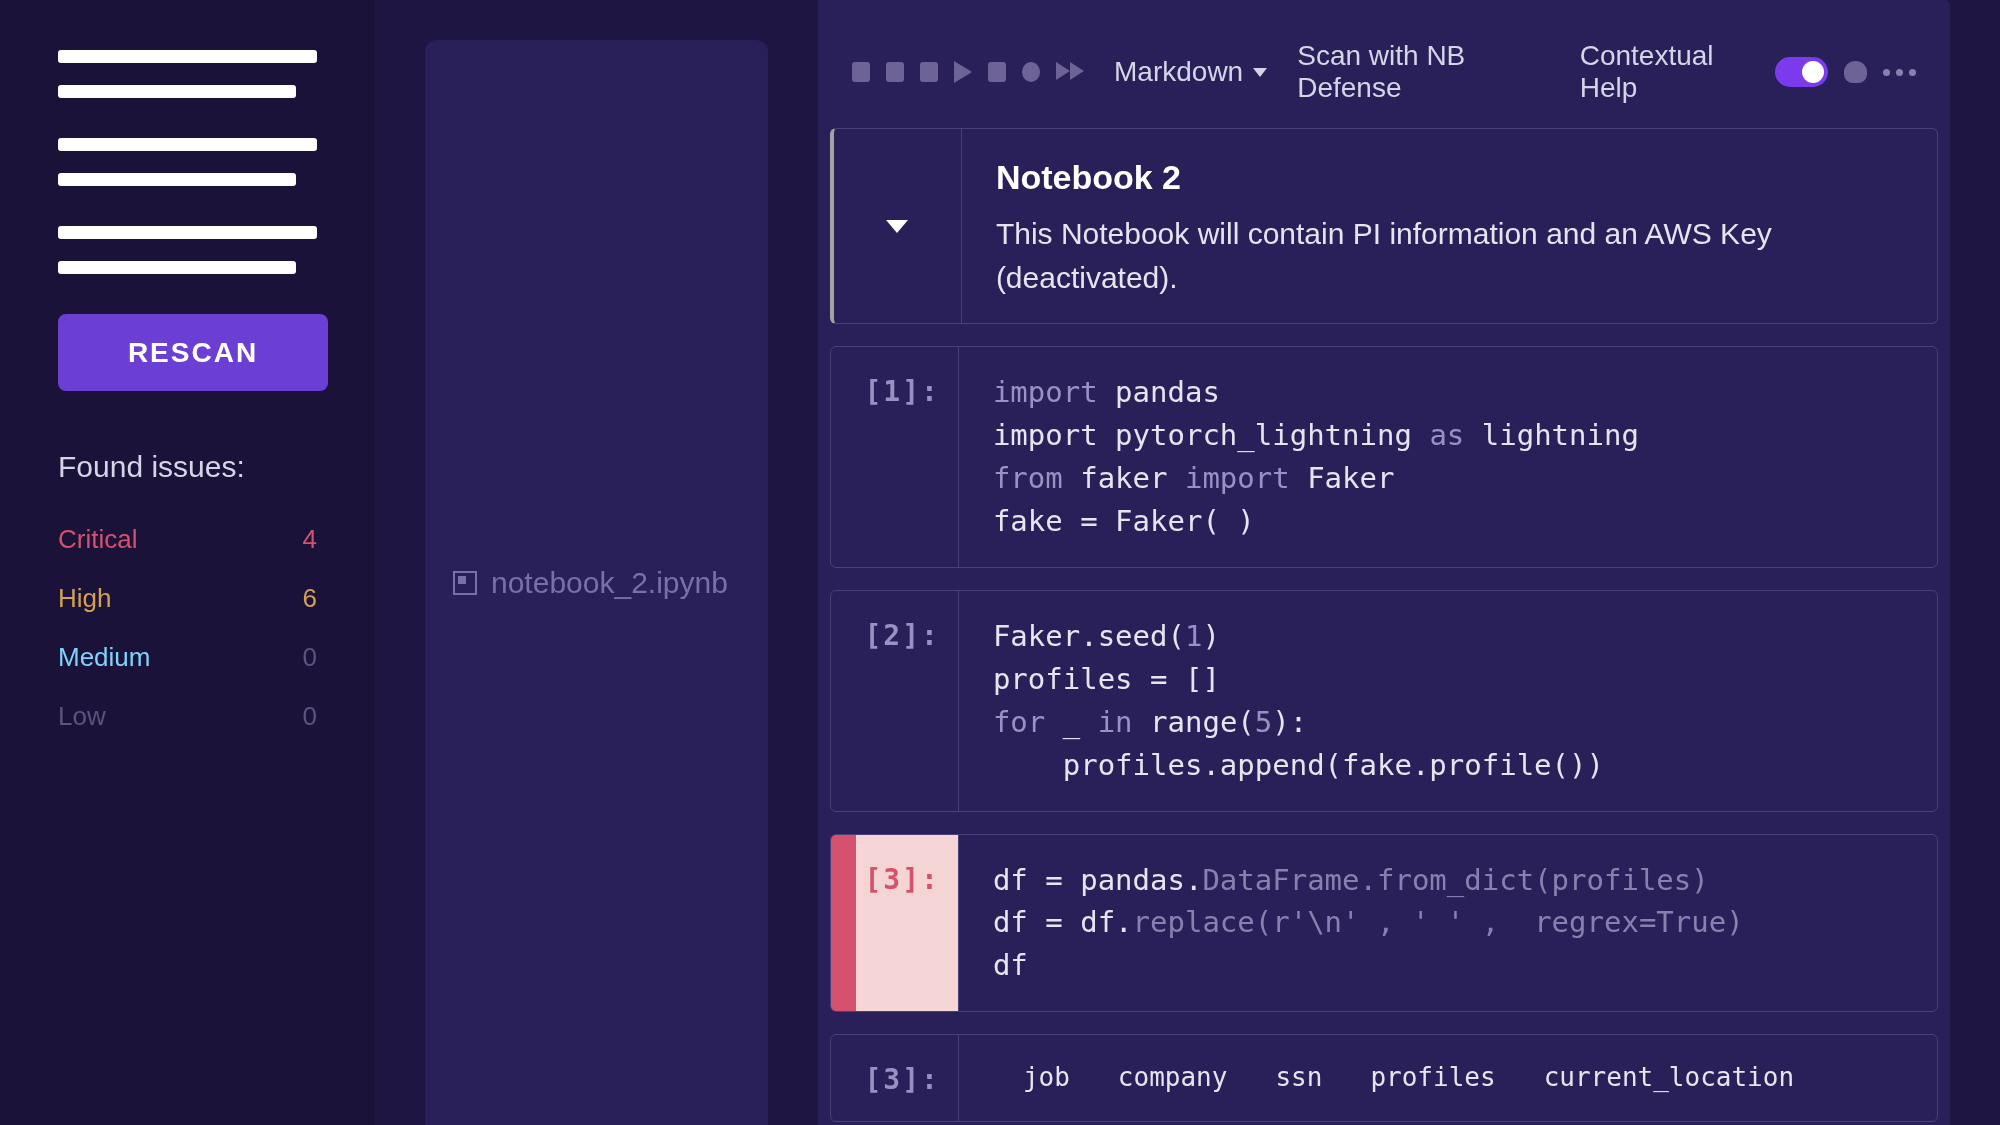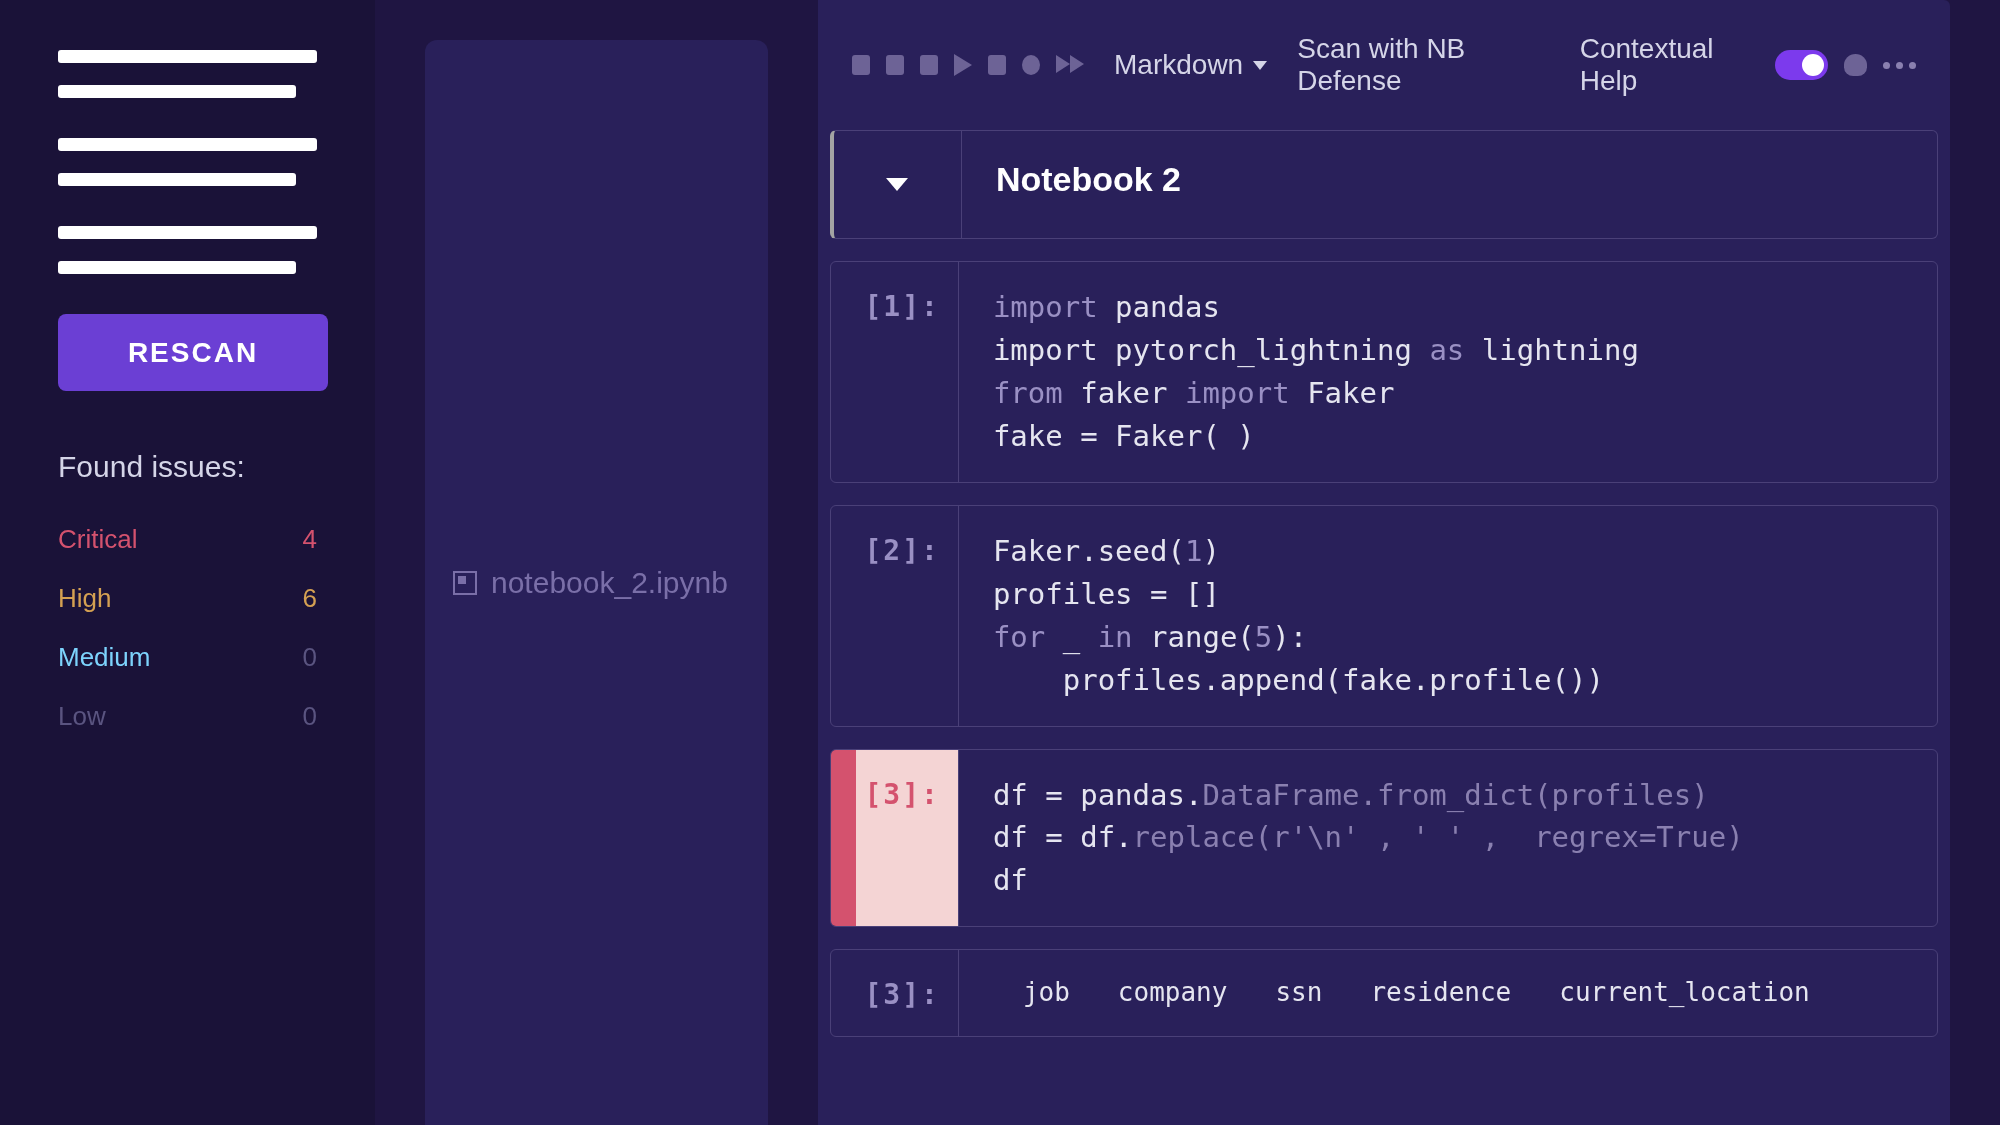--- a/index.html
+++ b/index.html
@@ -119,22 +119,23 @@
   background: #29205a;
   margin: 0 50px 0 50px;
   border-radius: 0 6px 0 0;
   padding-bottom: 20px;
   flex: 1;
   overflow: hidden;
 }
 .toolbar {
   display: flex;
   align-items: center;
-  padding: 33px 34px;
+  padding: 24px 34px;
   gap: 16px;
+  margin-top: 16px;
 }
 .tb-icon {
   width: 20px;
   height: 20px;
   background: #6d6396;
   border-radius: 3px;
 }
 .tb-icon.play {
   width: 0; height: 0;
   background: none;
@@ -371,20 +372,21 @@
     </div>
 
     <div class="cells">
 
       <div class="cell markdown">
         <div class="md-exec-col">
           <span class="chevron-down"></span>
         </div>
         <div class="cell-content">
           <div class="md-title">Notebook 2</div>
+          <div class="md-body">This Notebook will contain PI information and an AWS Key (deactivated).</div>
         </div>
       </div>
 
       <div class="cell">
         <div class="exec-col">
           <span class="exec-label">[1]:</span>
         </div>
         <div class="cell-content code"><span class="kw">import</span><span> pandas</span>
 <span>import pytorch_lightning </span><span class="kw">as</span><span> lightning</span>
 <span class="kw">from</span><span> faker </span><span class="kw">import</span><span> Faker</span>
@@ -412,21 +414,21 @@
 
       <div class="cell">
         <div class="exec-col">
           <span class="exec-label">[3]:</span>
         </div>
         <div class="cell-content">
           <div class="output-header">
             <span>job</span>
             <span>company</span>
             <span>ssn</span>
-            <span>residence</span>
+            <span>profiles</span>
             <span>current_location</span>
           </div>
         </div>
       </div>
 
     </div>
   </div>
 </main>
 
 </body></html>

